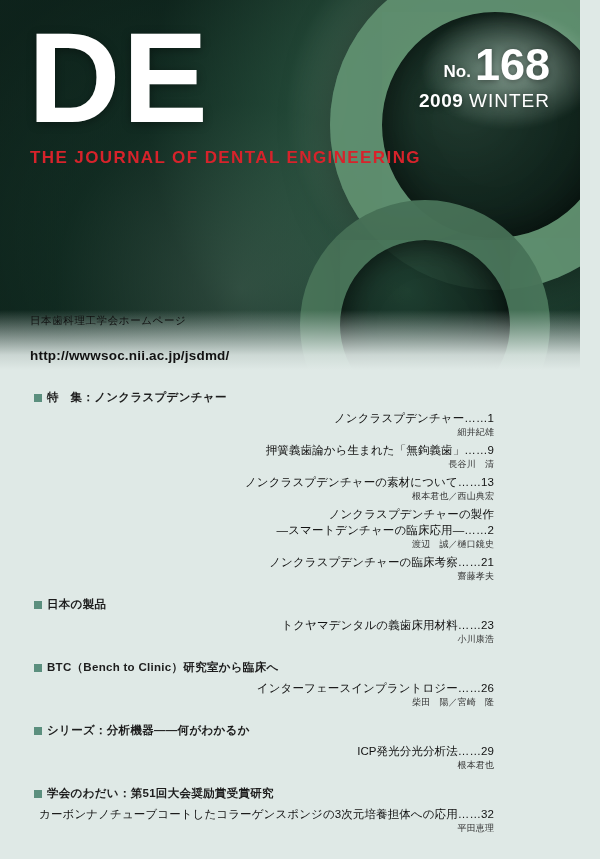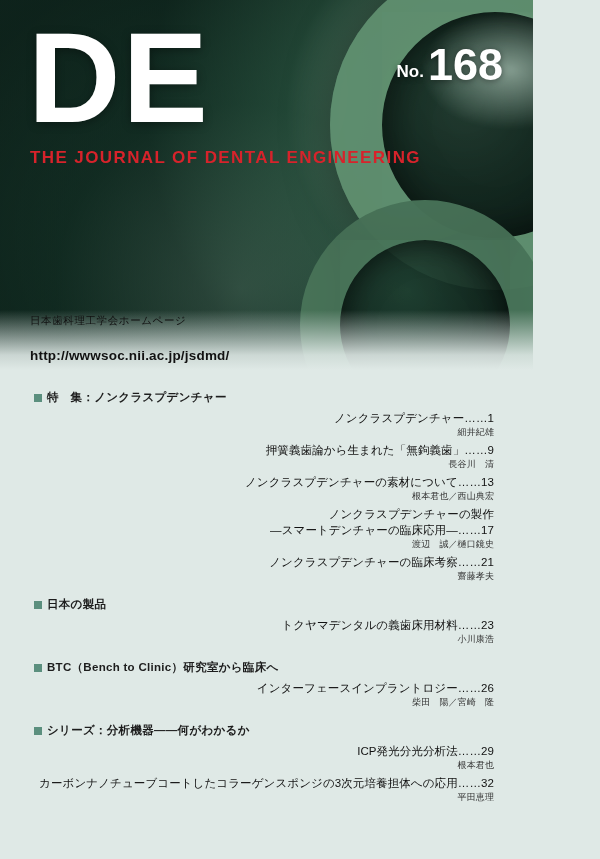--- a/index.html
+++ b/index.html
@@ -15,21 +15,21 @@
     width: 600px;
     height: 859px;
     overflow: hidden;
     background: #dfe9e6;
   }
 
   
   .cover {
     position: absolute;
     left: 0; top: 0;
-    width: 533px;
+    width: 580px;
     height: 370px;
     overflow: hidden;
     background: #0b1a16;
   }
   .cover-photo {
     position: absolute;
     left: 0; top: 0;
     width: 600px; height: 370px;
     background:
       radial-gradient(circle at 78% 30%, rgba(180,214,190,0.95) 0%, rgba(120,170,140,0.75) 14%, rgba(40,80,60,0.6) 34%, rgba(10,30,22,0.55) 60%),
@@ -214,20 +214,24 @@
     <div class="gear-ring gear-lower"></div>
     <div class="shine"></div>
     <div class="cover-fade"></div>
 
     <div class="masthead">DE</div>
 
     <div class="issue-block">
       <div>
         <span class="issue-no">No.</span><span class="issue-num">168</span>
       </div>
+      <div class="issue-year">
+        <span>2009</span>
+        <span class="season">WINTER</span>
+      </div>
     </div>
 
     <div class="subtitle">THE JOURNAL OF DENTAL ENGINEERING</div>
 
     <div class="url-block">
       <div class="url-label">日本歯科理工学会ホームページ</div>
       <div class="url-link">http://wwwsoc.nii.ac.jp/jsdmd/</div>
     </div>
   </div>
 
@@ -244,21 +248,21 @@
         <div class="entry">
           <div class="entry-title">押簧義歯論から生まれた「無鉤義歯」……9</div>
           <div class="entry-authors">長谷川　清</div>
         </div>
         <div class="entry">
           <div class="entry-title">ノンクラスプデンチャーの素材について……13</div>
           <div class="entry-authors">根本君也／西山典宏</div>
         </div>
         <div class="entry">
           <div class="entry-title">ノンクラスプデンチャーの製作</div>
-          <div class="entry-title">―スマートデンチャーの臨床応用―……17</div>
+          <div class="entry-title">―スマートデンチャーの臨床応用―……2</div>
           <div class="entry-authors">渡辺　誠／樋口鏡史</div>
         </div>
         <div class="entry">
           <div class="entry-title">ノンクラスプデンチャーの臨床考察……21</div>
           <div class="entry-authors">齋藤孝夫</div>
         </div>
         <div class="section-head">
           <span class="sq"></span>
           <span>日本の製品</span>
         </div>
@@ -275,20 +279,24 @@
           <div class="entry-authors">柴田　陽／宮崎　隆</div>
         </div>
         <div class="section-head">
           <span class="sq"></span>
           <span>シリーズ：分析機器――何がわかるか</span>
         </div>
         <div class="entry">
           <div class="entry-title">ICP発光分光分析法……29</div>
           <div class="entry-authors">根本君也</div>
         </div>
+        <div class="section-head">
+          <span class="sq"></span>
+          <span>学会のわだい：第51回大会奨励賞受賞研究</span>
+        </div>
         <div class="entry">
           <div class="entry-title">カーボンナノチューブコートしたコラーゲンスポンジの3次元培養担体への応用……32</div>
           <div class="entry-authors">平田恵理</div>
         </div>
       </div>
   </div>
 
 </div>
 
 </body></html>

